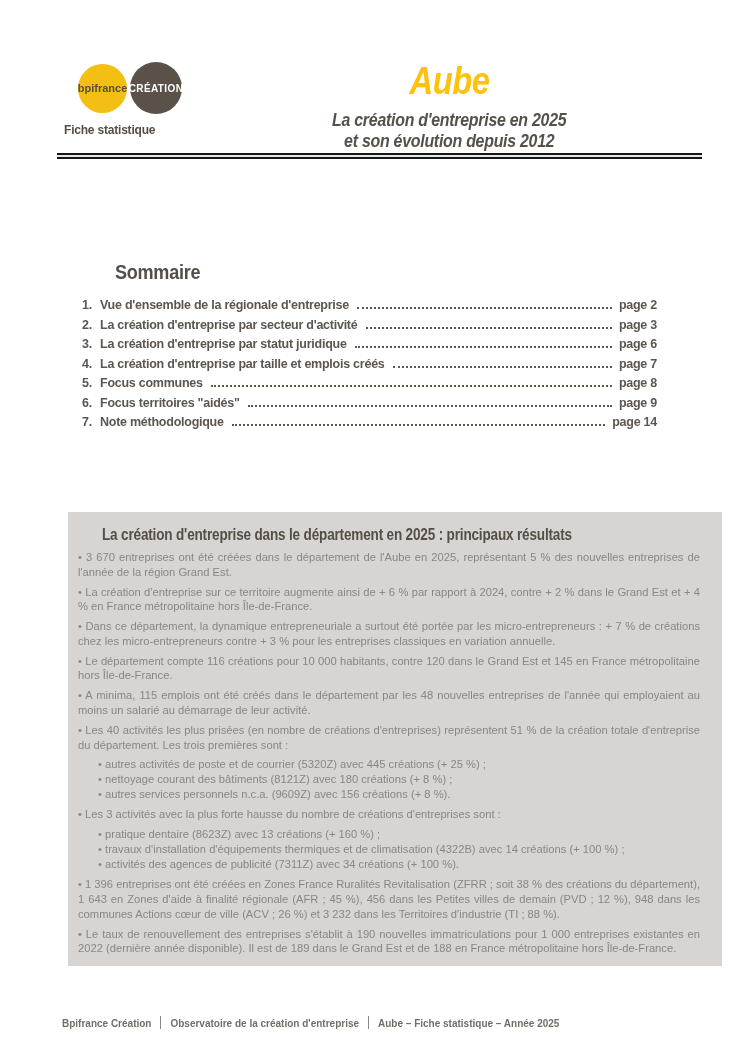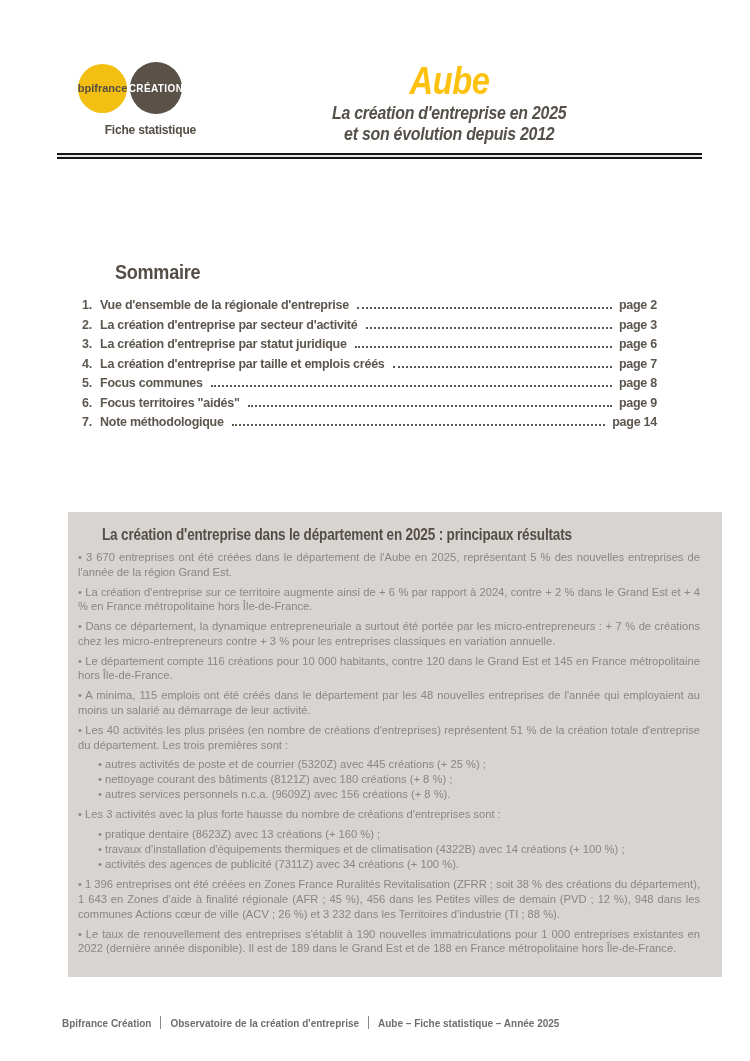--- a/index.html
+++ b/index.html
@@ -6,49 +6,49 @@
   body{
     width:750px;height:1061px;
     background:#ffffff;
     font-family:"Liberation Sans", sans-serif;
     -webkit-font-smoothing:antialiased;
   }
   .page{position:relative;width:750px;height:1061px;background:#fff;overflow:hidden;}
 
   
   .header{position:absolute;top:62px;left:64px;right:48px;display:flex;}
-  .logo-block{width:132px;text-align:right;flex:none;}
+  .logo-block{width:132px;text-align:left;flex:none;}
   .circles{display:flex;justify-content:center;align-items:center;}
   .circle{border-radius:50%;display:flex;align-items:center;justify-content:center;font-weight:bold;}
   .circle.yellow{width:49px;height:49px;background:#F2BF12;color:#564E45;font-size:11px;z-index:1;}
   .circle.brown{width:52px;height:52px;background:#5A5249;color:#ffffff;font-size:10px;letter-spacing:.4px;margin-left:3px;}
   .tagline{margin-top:9px;font-size:12px;font-weight:bold;color:#564E45;letter-spacing:-.2px;}
   .title-block{flex:1;text-align:center;padding-top:0;font-style:italic;}
   .cond{display:inline-block;transform:scaleX(.86);transform-origin:50% 50%;}
   .cond-left{display:inline-block;transform:scaleX(.86);transform-origin:0 50%;}
   .doc-title{font-size:38px;line-height:38px;font-weight:bold;color:#FDC10E;letter-spacing:-.5px;}
-  .doc-subtitle{margin-top:2px;font-size:18.5px;line-height:21px;font-weight:bold;color:#55504A;letter-spacing:-.3px;}
+  .doc-subtitle{margin-top:9px;font-size:18.5px;line-height:21px;font-weight:bold;color:#55504A;letter-spacing:-.3px;}
 
   .double-rule{position:absolute;top:153px;left:57px;width:645px;height:2px;
     border-top:2px solid #161616;border-bottom:2px solid #161616;background:#e8e8e8;}
 
   
   .sommaire{position:absolute;top:260px;left:82px;width:575px;}
   .sommaire-title{font-size:21px;font-weight:bold;color:#544E47;margin-left:33px;letter-spacing:-.3px;}
   .toc{margin-top:12px;}
   .toc-row{display:flex;align-items:baseline;font-weight:bold;color:#5C564F;
     font-size:12.5px;line-height:19.5px;letter-spacing:-.25px;}
   .toc-num{width:18px;flex:none;}
   .toc-label{white-space:nowrap;padding-right:3px;}
   .toc-leader{flex:1;border-bottom:2px dotted #5C564F;margin:0 5px 3px 5px;min-width:20px;}
   .toc-page{white-space:nowrap;padding-left:2px;}
 
   
   .results-box{position:absolute;top:512px;left:68px;width:654px;min-height:410px;
-    background:#D8D4D1;box-sizing:border-box;padding:11px 22px 16px 10px;}
+    background:#D8D4D1;box-sizing:border-box;padding:11px 22px 5px 10px;}
   .results-title{font-size:16.5px;font-weight:bold;color:#554E47;margin:2px 0 6px 24px;letter-spacing:-.2px;}
   .results-title .cond-left{transform:scaleX(.82);}
   .results-box p{margin:5px 0;font-size:11.2px;line-height:1.32;color:#8A8680;text-align:justify;}
   .results-box ul{margin:1px 0 5px 0;padding-left:20px;list-style:none;}
   .results-box li{font-size:11.2px;line-height:1.34;color:#8A8680;text-align:left;}
 
   
   .footer{position:absolute;top:1016px;left:62px;right:40px;font-size:10px;color:#716E6A;white-space:nowrap;font-weight:bold;}
   .fdiv{display:inline-block;width:1px;height:13px;background:#8a8784;margin:0 9px;vertical-align:-2px;}
 </style>

